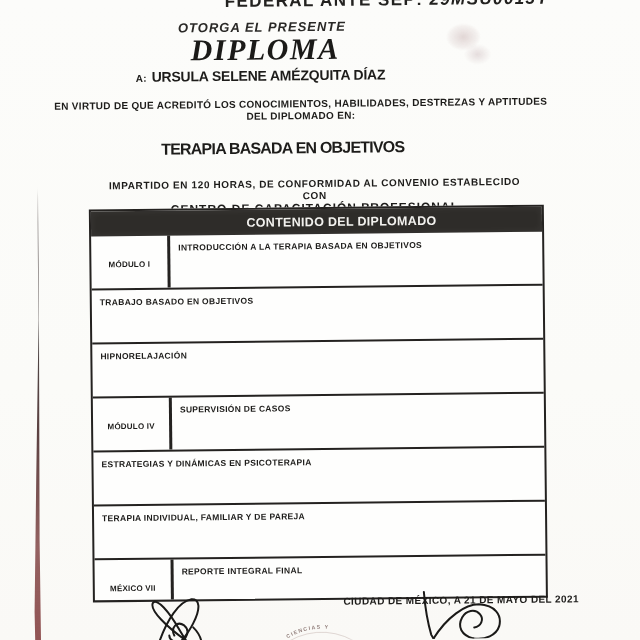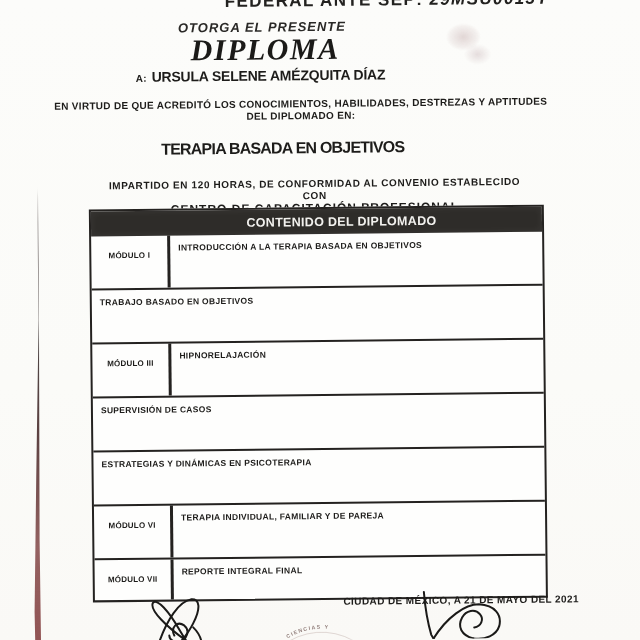--- a/index.html
+++ b/index.html
@@ -25,21 +25,21 @@
   .hours .l1{font-size:10px;letter-spacing:.6px;line-height:12px;}
   .hours .l2{font-size:12px;letter-spacing:1px;line-height:13px;}
 
   .ctable{left:90px;top:207px;width:455px;height:393px;border:2.5px solid #242220;box-sizing:border-box;background:#fefefd;display:flex;flex-direction:column;}
   .thead{height:25px;flex:0 0 25px;background:#2e2c29;box-shadow:inset 0 0 8px rgba(255,255,255,.06);display:flex;align-items:center;justify-content:center;}
   .thead span{color:#f2f1ee;font-weight:bold;font-size:12.5px;letter-spacing:.3px;margin-left:50px;}
   .trows{display:flex;flex-direction:column;flex:1;}
   .t-row{display:flex;height:52px;flex:0 0 52px;border-top:2px solid #242220;}
   .t-row:first-child{border-top:none;}
   .t-row:last-child{flex:1 1 auto;height:auto;}
-  .cell-mod{width:76px;flex:0 0 76px;border-right:3px solid #242220;font-size:8px;font-weight:bold;text-align:center;padding-top:15px;letter-spacing:.2px;}
+  .cell-mod{width:76px;flex:0 0 76px;border-right:3px solid #242220;font-size:8px;font-weight:bold;text-align:center;padding-top:24px;letter-spacing:.2px;}
   .cell-txt{flex:1;font-size:8.5px;font-weight:bold;padding:7px 6px 0 8px;letter-spacing:.3px;}
 
   .dateline{top:596px;left:330px;width:246px;text-align:right;font-size:10px;font-weight:bold;letter-spacing:.4px;white-space:nowrap;}
 
   .stamp-tr{left:444px;top:21px;width:56px;height:50px;border-radius:50%;
     background:
       radial-gradient(closest-side at 40% 35%, rgba(186,158,158,.50), rgba(186,158,158,.15) 62%, rgba(186,158,158,0) 78%),
       radial-gradient(closest-side at 65% 70%, rgba(170,140,145,.35), rgba(170,140,145,0) 70%);
     filter:blur(.7px);opacity:.8;}
 
@@ -99,35 +99,34 @@
     </div>
     <div class="trows">
         <div class="t-row">
       <div class="cell-mod">MÓDULO I</div>
       <div class="cell-txt">INTRODUCCIÓN A LA TERAPIA BASADA EN OBJETIVOS</div>
     </div>
         <div class="t-row">
       <div class="cell-txt">TRABAJO BASADO EN OBJETIVOS</div>
     </div>
         <div class="t-row">
-      <div class="cell-mod">MÓDULO III</div>
       <div class="cell-txt">HIPNORELAJACIÓN</div>
     </div>
         <div class="t-row">
+      <div class="cell-mod">MÓDULO IV</div>
       <div class="cell-txt">SUPERVISIÓN DE CASOS</div>
     </div>
         <div class="t-row">
       <div class="cell-txt">ESTRATEGIAS Y DINÁMICAS EN PSICOTERAPIA</div>
     </div>
         <div class="t-row">
-      <div class="cell-mod">MÓDULO VI</div>
       <div class="cell-txt">TERAPIA INDIVIDUAL, FAMILIAR Y DE PAREJA</div>
     </div>
         <div class="t-row">
-      <div class="cell-mod">MÓDULO VII</div>
+      <div class="cell-mod">MÉXICO VII</div>
       <div class="cell-txt">REPORTE INTEGRAL FINAL</div>
     </div>
       </div>
   </div>
 
   <div class="abs dateline">CIUDAD DE MÉXICO, A 21 DE MAYO DEL 2021</div>
 
   <svg class="overlay" width="640" height="640" viewBox="0 0 640 640">
     <defs>
       <path id="arcp" d="M 276 644 A 66 66 0 0 1 354 639" fill="none"></path>

